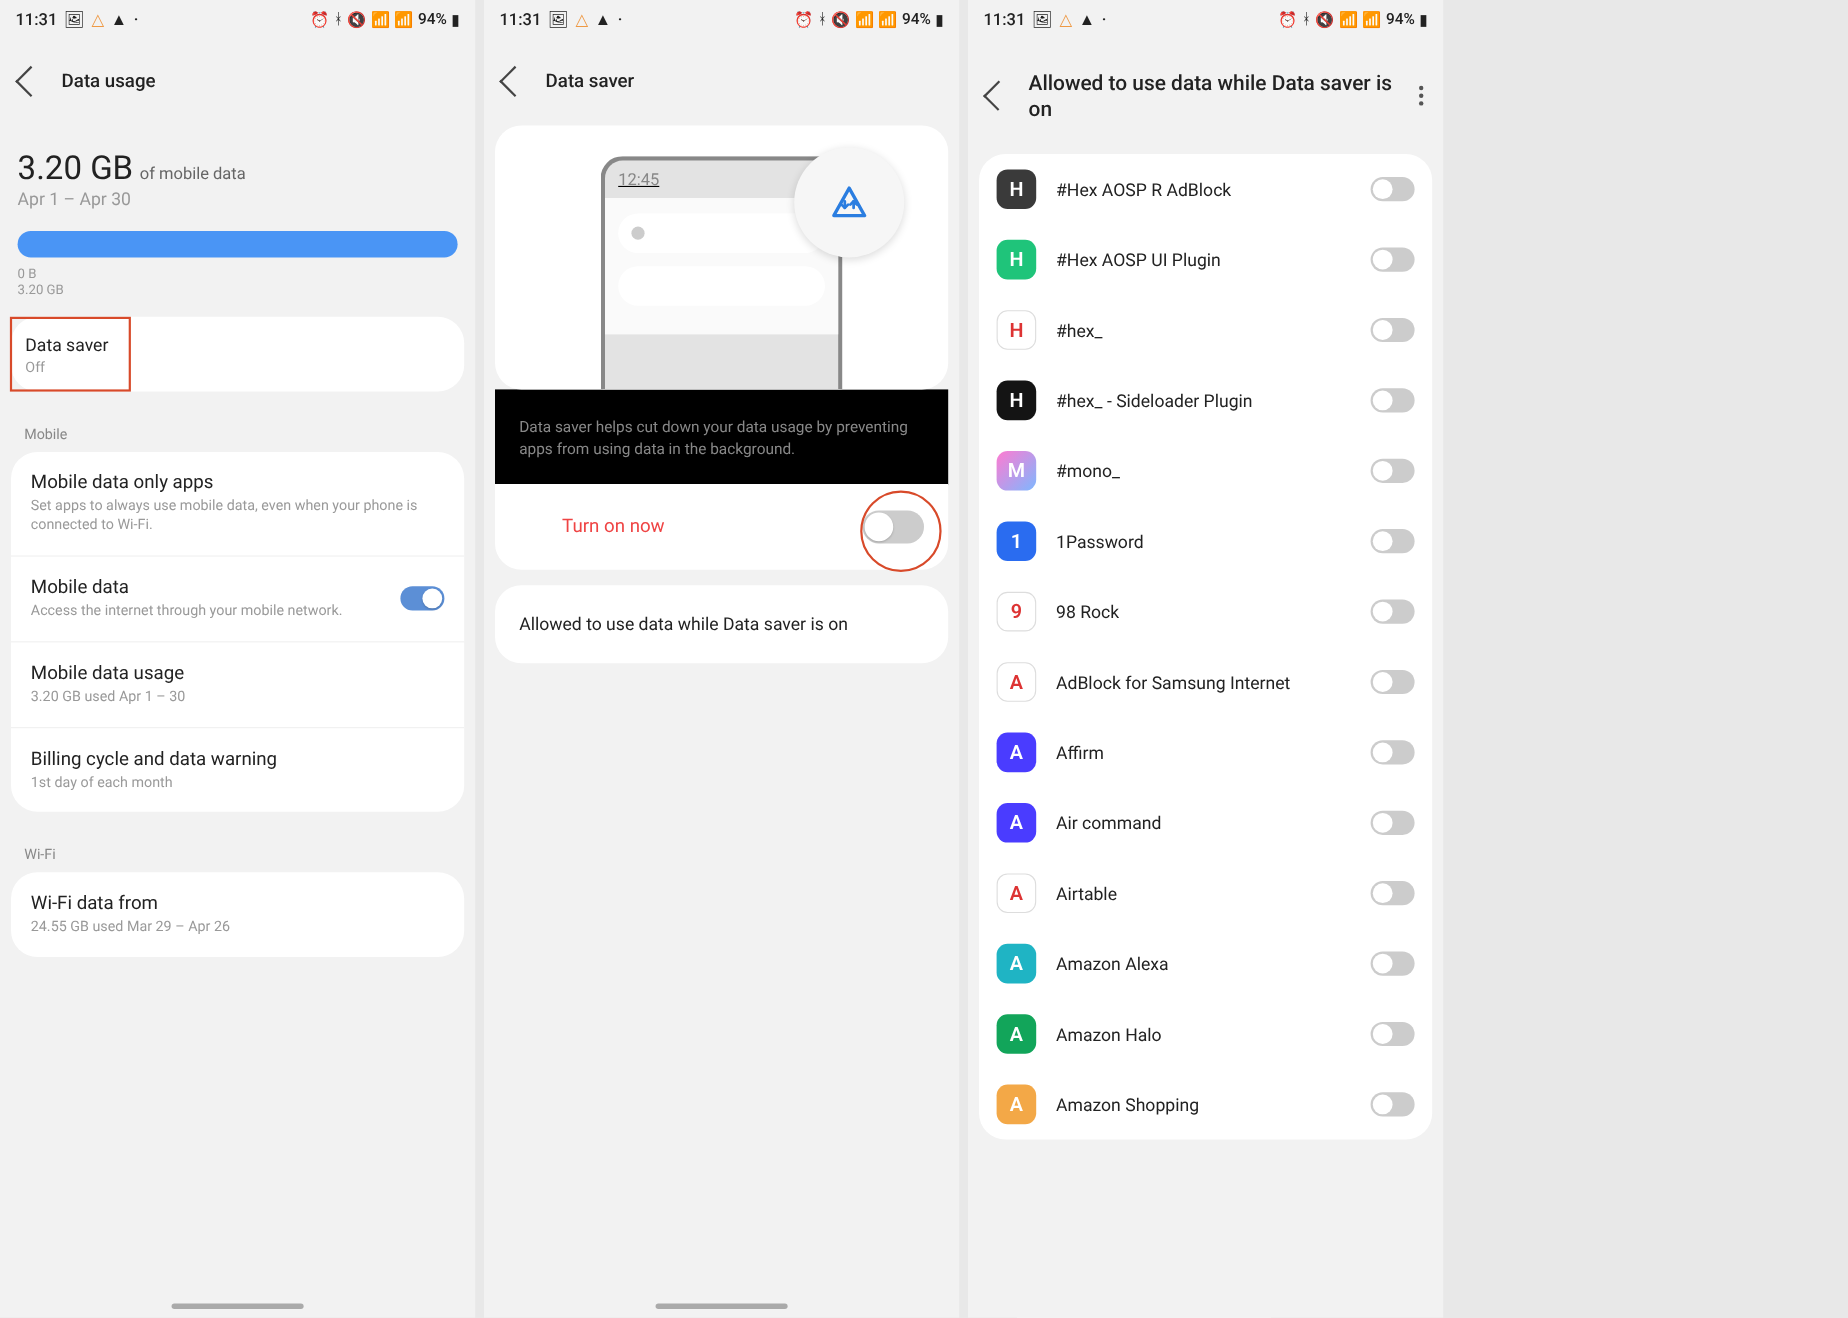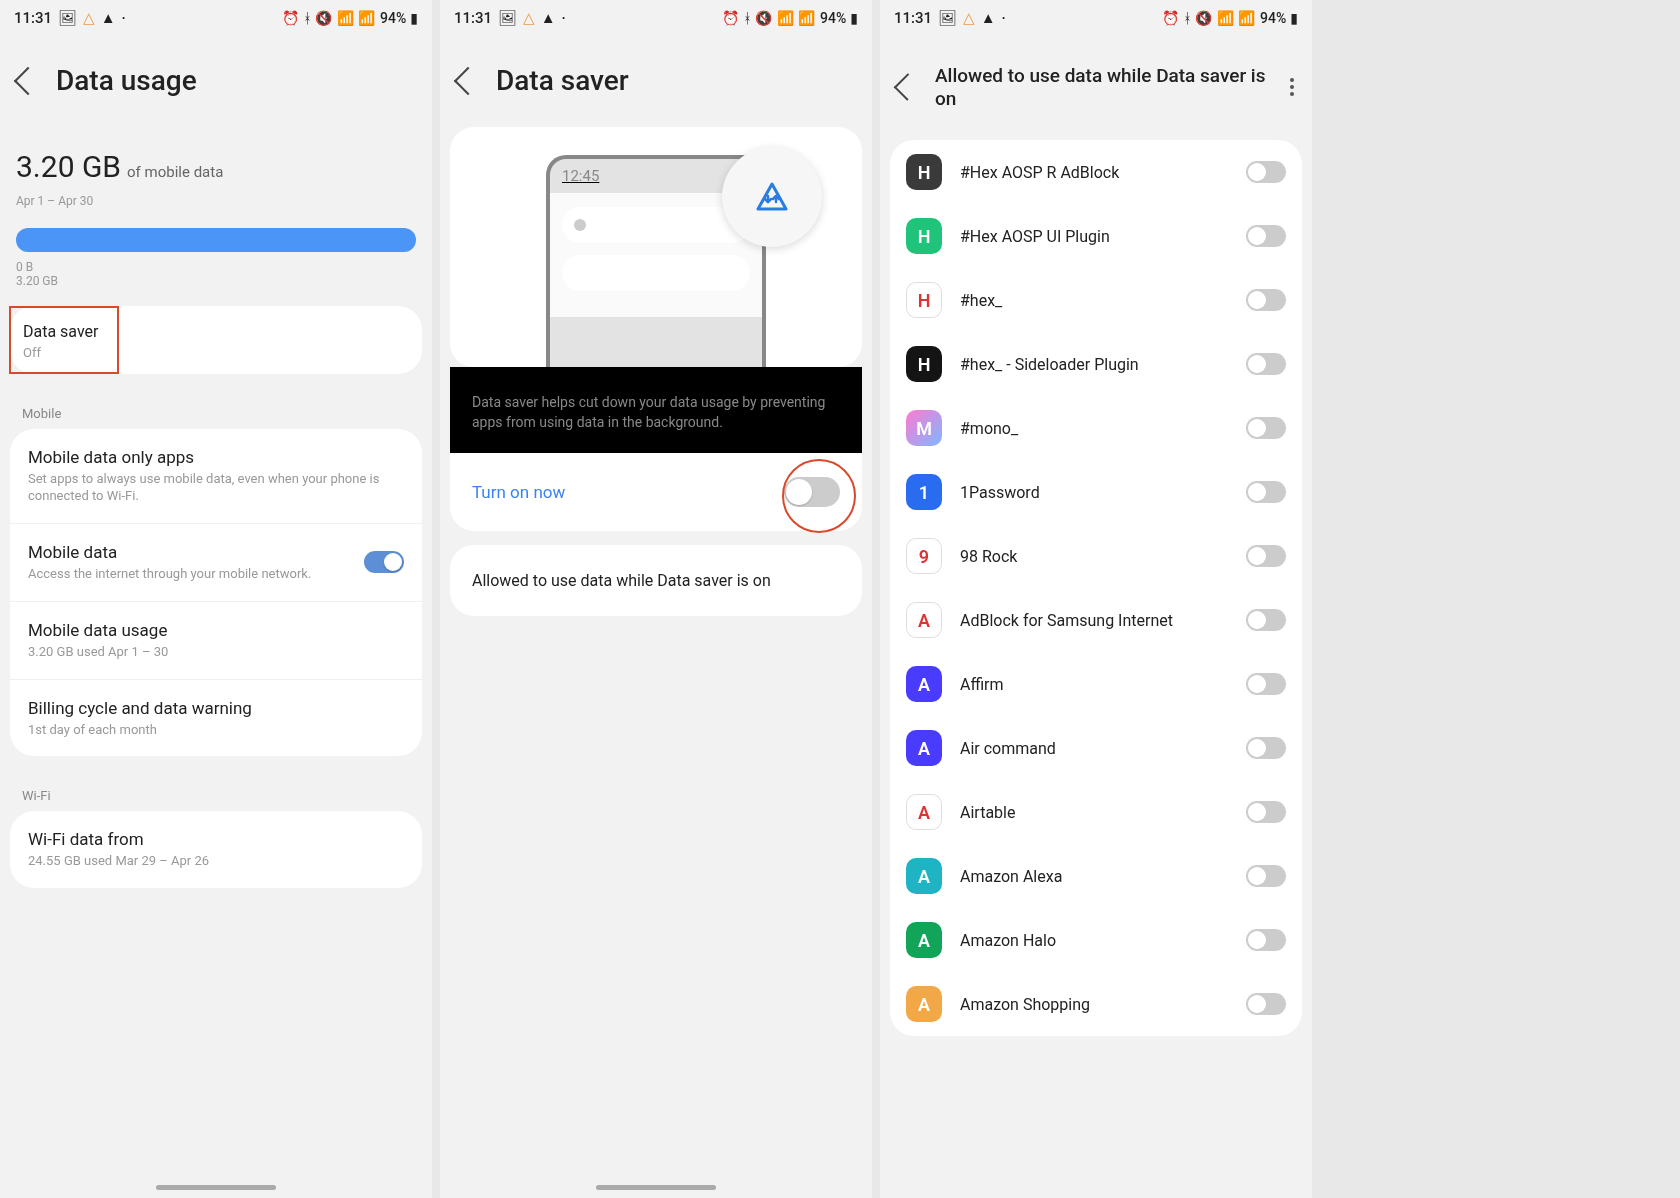--- a/index.html
+++ b/index.html
@@ -42,21 +42,21 @@
     padding: 28px 18px 30px 18px;
     gap: 18px;
   }
   .back-arrow {
     width: 20px; height: 20px;
     border-left: 2.5px solid #444;
     border-bottom: 2.5px solid #444;
     transform: rotate(45deg);
   }
   .header-title {
-    font-size: 28px;
+    font-size: 17px;
     font-weight: 500;
     color: #222;
   }
   .header .more {
     margin-left: auto;
     display: flex;
     flex-direction: column;
     gap: 3px;
   }
   .header .more span {
@@ -67,21 +67,21 @@
   .card {
     background: #fff;
     border-radius: 24px;
     margin: 0 10px 14px 10px;
   }
 
   .usage-block { padding: 22px 16px 18px 16px; }
   .usage-main { display: flex; align-items: baseline; gap: 6px; }
   .usage-big { font-size: 30px; font-weight: 400; color: #222; }
   .usage-sub { font-size: 15px; color: #666; }
-  .usage-period { font-size: 12px; color: #999; margin-top: 10px; }
+  .usage-period { font-size: 16px; color: #999; }
   .prog-bar {
     width: 100%; height: 24px; background: #4a95f5;
     border-radius: 12px; margin-top: 20px;
   }
   .prog-labels {
     display: flex; justify-content: space-between;
     font-size: 12px; color: #999; margin-top: 8px; flex-direction: column;
   }
 
   .highlight-box {
@@ -365,21 +365,21 @@
         <path d="M17 2 L31 27 L3 27 Z" fill="none" stroke="#2a7de0" stroke-width="3" stroke-linejoin="round"></path>
         <path d="M13 20 L13 14 M21 14 L21 20" stroke="#2a7de0" stroke-width="2.5" stroke-linecap="round"></path>
         <path d="M10 17 L13 20 L16 17 M18 17 L21 14 L24 17" fill="none" stroke="#2a7de0" stroke-width="2.5" stroke-linecap="round" stroke-linejoin="round"></path>
       </svg>
     </div>
   </div>
 
   <div class="info-text">Data saver helps cut down your data usage by preventing apps from using data in the background.</div>
 
   <div class="turn-on-row">
-    <span style="font-size:17px;color:#3b82f6;">Turn on now</span>
+    <span style="font-size:17px;color:#ef4444;margin-left:39px;">Turn on now</span>
     <div class="big-toggle">
         <div class="knob"></div>
       </div>
     <div class="circle-hl"></div>
   </div>
 
   <div class="link-row">Allowed to use data while Data saver is on</div>
 
   <div class="nav-bar"></div>
 </div>

